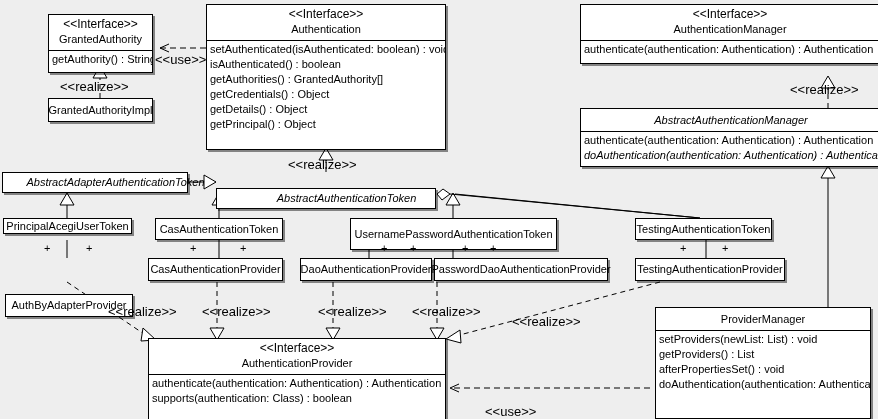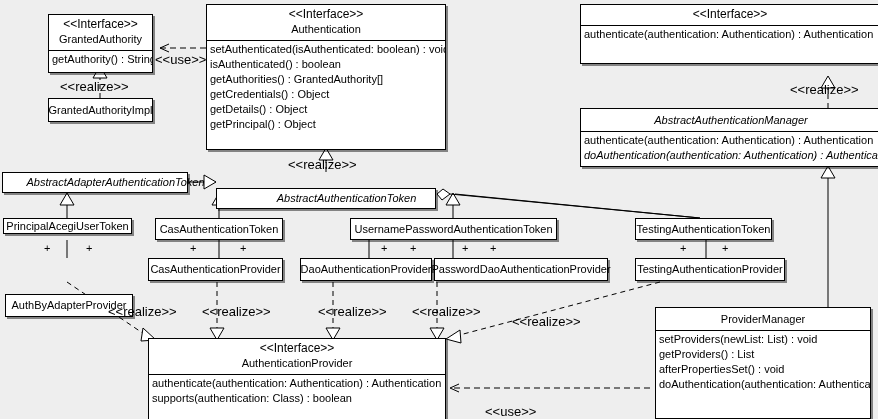--- a/index.html
+++ b/index.html
@@ -166,20 +166,21 @@
       <div>getAuthorities() : GrantedAuthority[]</div>
       <div>getCredentials() : Object</div>
       <div>getDetails() : Object</div>
       <div>getPrincipal() : Object</div>
     </div>
   </div>
 
   <div class="uml" style="left:580px;top:4px;width:300px;height:60px;">
     <div class="hdr">
       <span class="stereo">&lt;&lt;Interface&gt;&gt;</span>
+      <span class="nm">AuthenticationManager</span>
     </div>
     <div class="ops sep">
       <div>authenticate(authentication: Authentication) : Authentication</div>
     </div>
   </div>
 
   <div class="uml" style="left:580px;top:108px;width:302px;height:59px;">
     <div class="hdr italic" style="padding-top:4px;">
       <span class="nm">AbstractAuthenticationManager</span>
     </div>
@@ -196,21 +197,21 @@
   <div class="uml compact italic" style="left:216px;top:172px;width:220px;height:21px;margin-top:16px;">
     <span>AbstractAuthenticationToken</span>
   </div>
 
   <div class="uml compact" style="left:3px;top:218px;width:129px;height:16px;">
     <span>PrincipalAcegiUserToken</span>
   </div>
   <div class="uml compact" style="left:155px;top:218px;width:128px;height:22px;">
     <span>CasAuthenticationToken</span>
   </div>
-  <div class="uml compact" style="left:350px;top:218px;width:207px;height:22px;">
+  <div class="uml compact" style="left:350px;top:218px;width:207px;height:32px;">
     <span>UsernamePasswordAuthenticationToken</span>
   </div>
   <div class="uml compact" style="left:635px;top:218px;width:137px;height:22px;">
     <span>TestingAuthenticationToken</span>
   </div>
 
   <span class="plus" style="left:44px;top:243px;">+</span>
   <span class="plus" style="left:86px;top:243px;">+</span>
   <span class="plus" style="left:190px;top:243px;">+</span>
   <span class="plus" style="left:240px;top:243px;">+</span>

